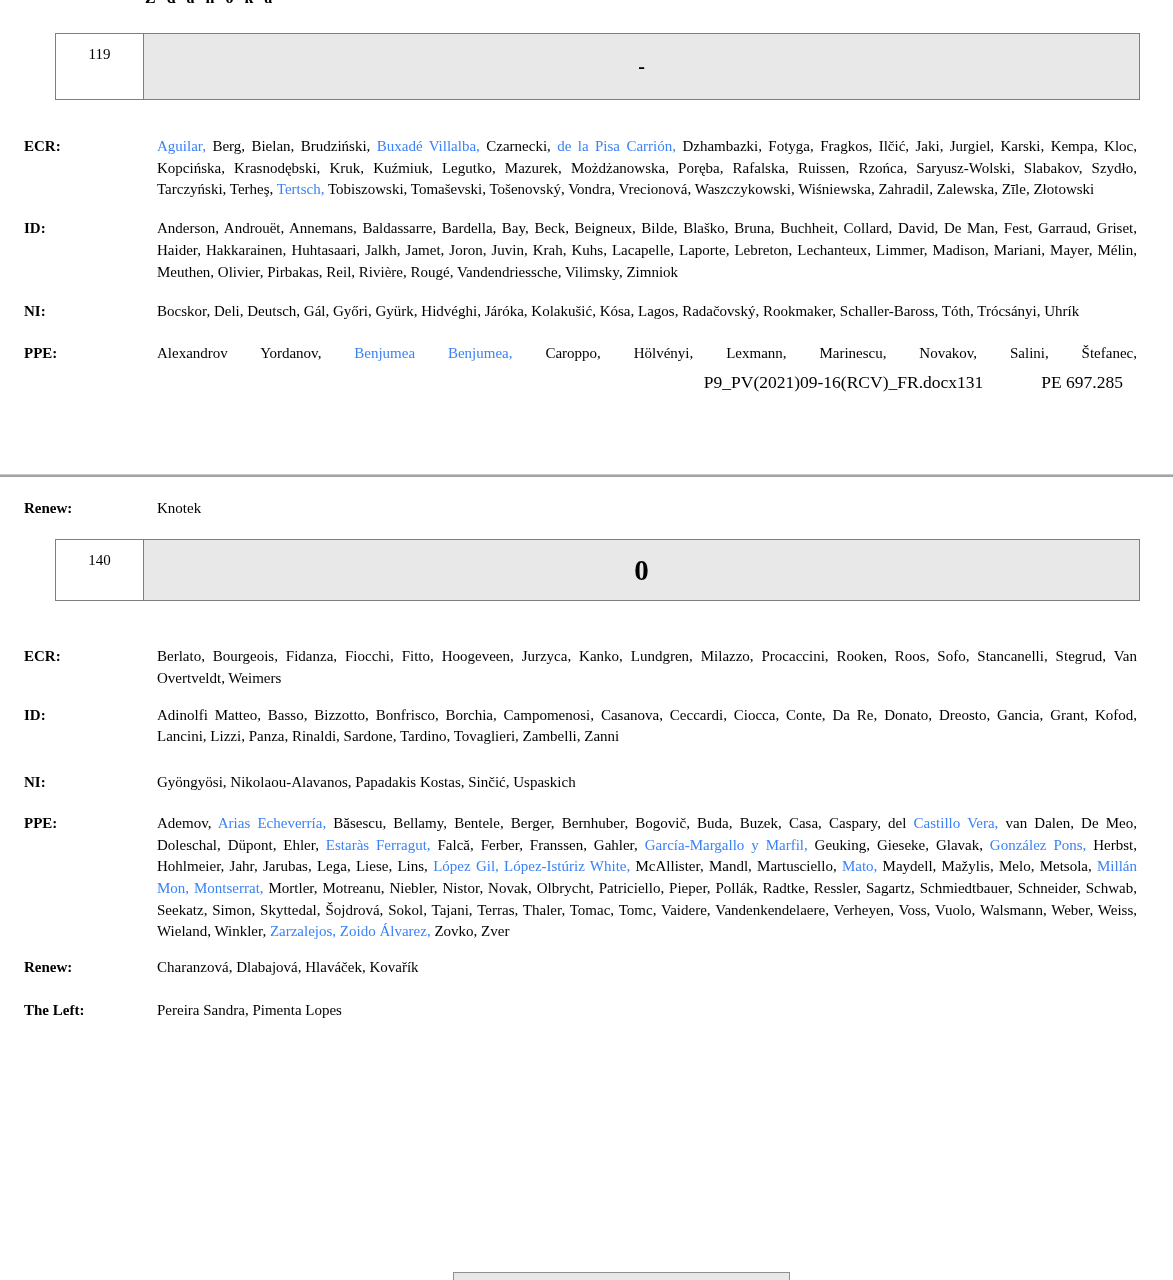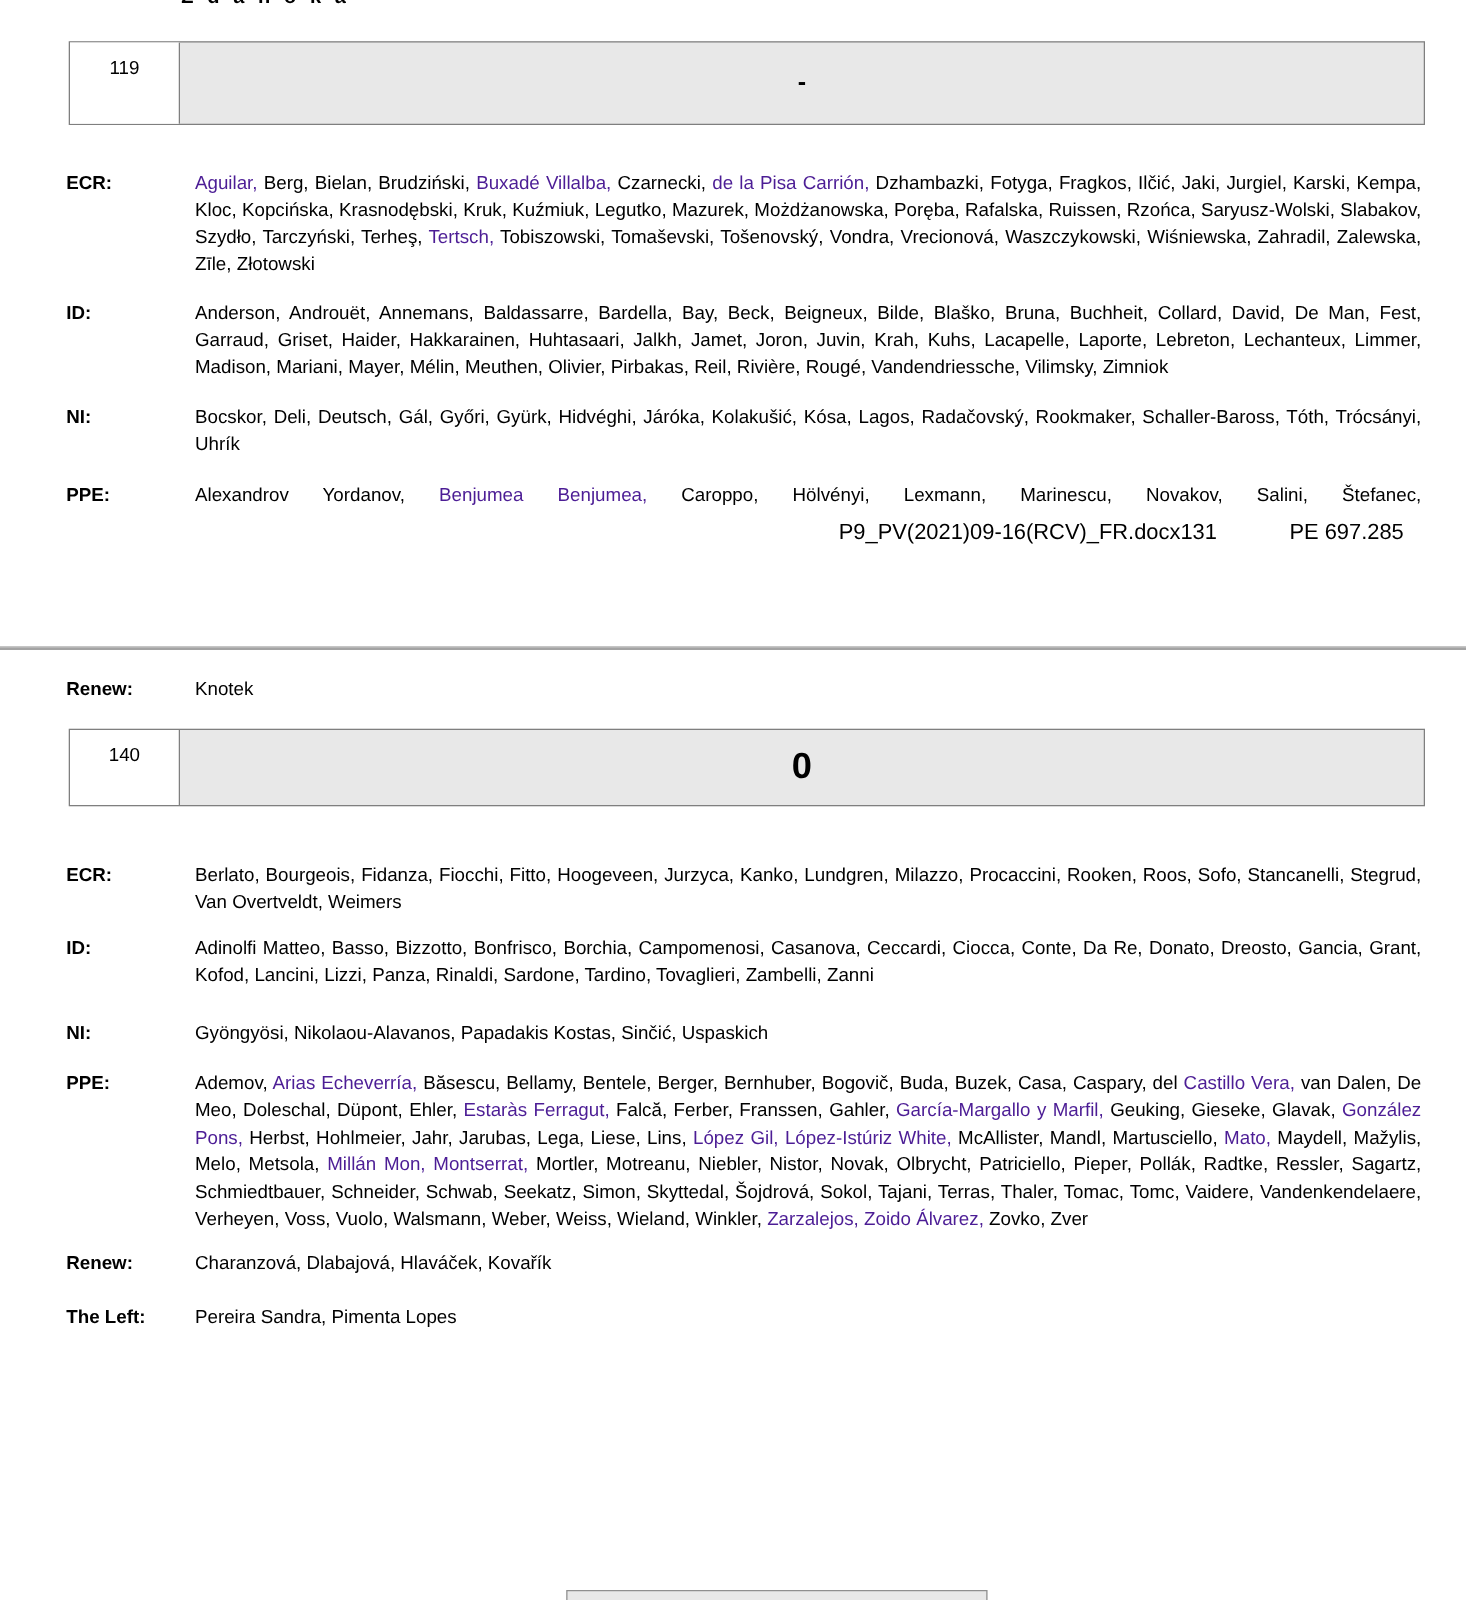--- a/index.html
+++ b/index.html
@@ -1,20 +1,20 @@
 <!DOCTYPE html>
 <html><head>
 <meta charset="utf-8">
 <style>
   html,body{margin:0;padding:0;background:#fff;}
   .doc{
     position:relative;
     width:1173px;height:1280px;
     background:#fff;overflow:hidden;
-    font-family:Liberation Sans, sans-serif;
+    font-family:Liberation Serif, serif;
     color:#000;
   }
   
   .clip-top{
     position:absolute;top:-11px;left:145px;
     font-size:16px;font-weight:bold;letter-spacing:11px;
     white-space:nowrap;
   }
   
   .vote-box{
@@ -30,31 +30,31 @@
   }
   .vote-res{
     flex:1;display:flex;align-items:center;justify-content:center;
     font-weight:bold;
   }
   .res-dash{font-size:20px;}
   .res-big{font-size:29px;}
   .box119{height:67px;}
   .box140{height:62px;text-align:right;}
   
-  .row{display:flex;margin-left:53px;margin-right:36px;}
+  .row{display:flex;margin-left:24px;margin-right:36px;gap:30px;}
   .glabel{
     width:103px;flex:none;font-size:15px;font-weight:bold;
     line-height:21.7px;
   }
   .names{
     flex:1;margin:0;font-size:15px;line-height:21.7px;
     text-align:justify;
   }
   .force-justify{text-align:justify;text-align-last:justify;}
-  .red{color:#4c1d95;}
+  .red{color:#3b82f6;}
   
   .footer{
     display:flex;justify-content:flex-end;align-items:baseline;
     padding-right:50px;font-size:17.5px;
   }
   .fpage{}
   .fpe{margin-left:58px;}
   
   .divider{
     width:1173px;height:3px;background:#a3a3a3;

